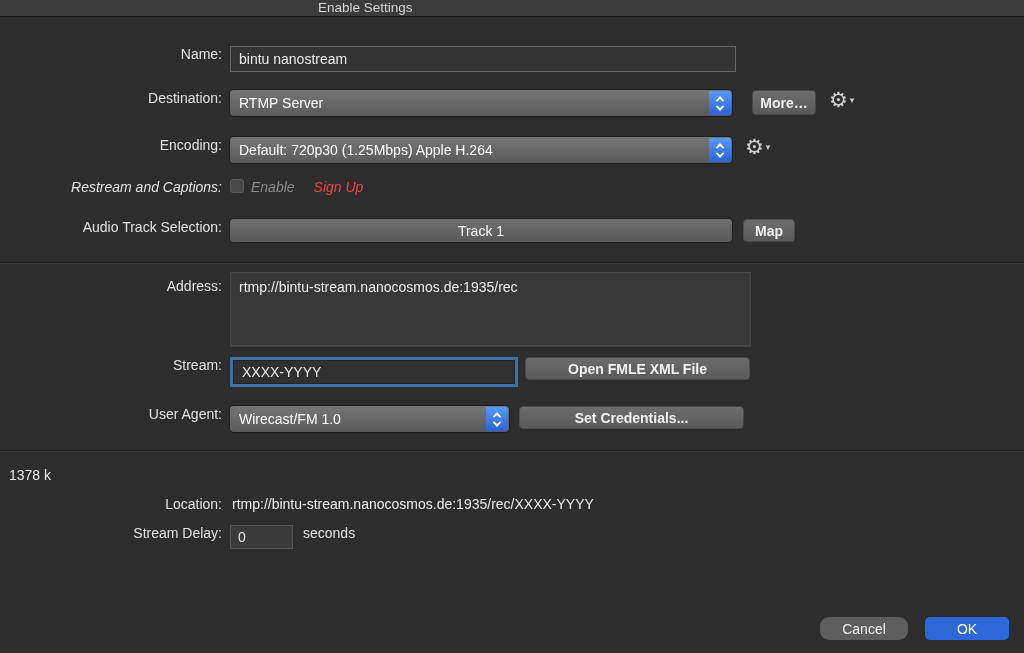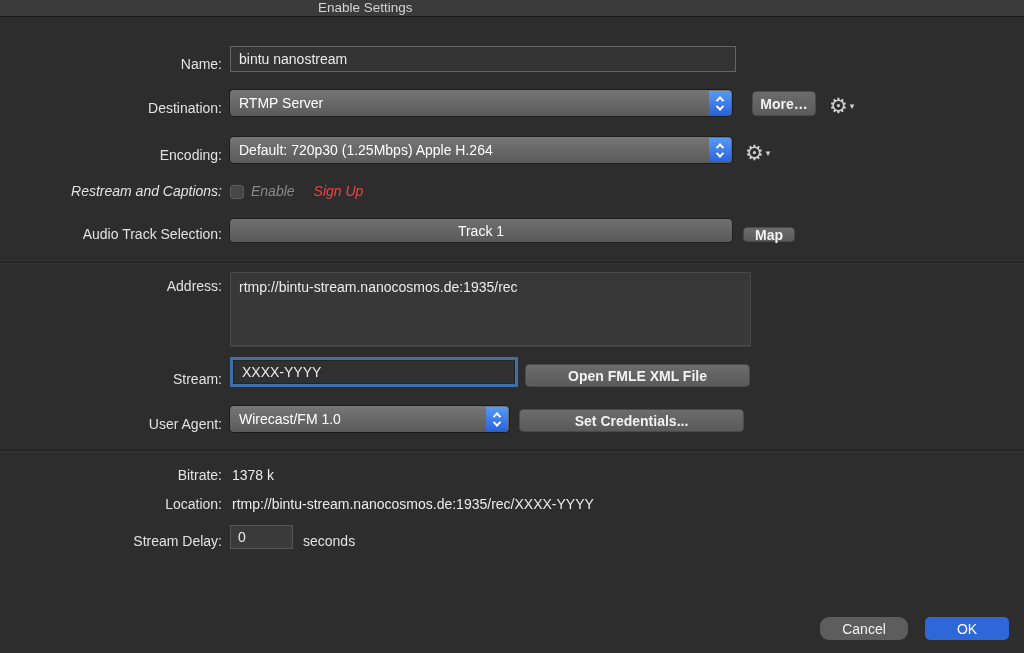--- a/index.html
+++ b/index.html
@@ -19,21 +19,21 @@
   }
   .titlebar .title {
     position: absolute;
     left: 318px;
     top: 0px;
     font-size: 13.5px;
     line-height: 16px;
     color: #d4d4d4;
   }
   .content { padding-left: 7px; }
-  .row { display: flex; align-items: flex-end; }
+  .row { display: flex; align-items: flex-start; }
   .lbl {
     width: 215px;
     flex: none;
     text-align: right;
     margin-right: 8px;
     font-size: 14px;
     color: #e2e2e2;
     white-space: nowrap;
   }
   .row-top { align-items: flex-start; }
@@ -106,21 +106,21 @@
     font-size: 14px;
     height: 24px;
     padding: 0 12px;
     display: inline-flex;
     align-items: center;
     justify-content: center;
     cursor: default;
     font-weight: bold;
   }
   .btn-more { width: 64px; height: 25px; margin-left: 20px; }
-  .btn-map { width: 52px; height: 15px; margin-left: 11px; }
+  .btn-map { width: 52px; height: 23px; margin-left: 11px; }
   .btn-fmle, .btn-cred { width: 225px; height: 23px; margin-left: 10px; }
 
   .gear {
     font-size: 21px;
     color: #d0d0d0;
     line-height: 20px;
     margin-left: 13px;
     display: inline-flex;
     align-items: center;
   }
@@ -299,21 +299,20 @@
     <button class="btn btn-cred">Set Credentials...</button>
   </div>
 
 </div>
 
 <div class="sep m-sep2"></div>
 
 <div class="content">
 
   <div class="row m-bitr">
-    <span class="lbl">Bitrate:</span>
     <span class="static-val">1378 k</span>
   </div>
 
   <div class="row m-loc">
     <span class="lbl">Location:</span>
     <span class="static-val">rtmp://bintu-stream.nanocosmos.de:1935/rec/XXXX-YYYY</span>
   </div>
 
   <div class="row m-delay">
     <span class="lbl">Stream Delay:</span>

